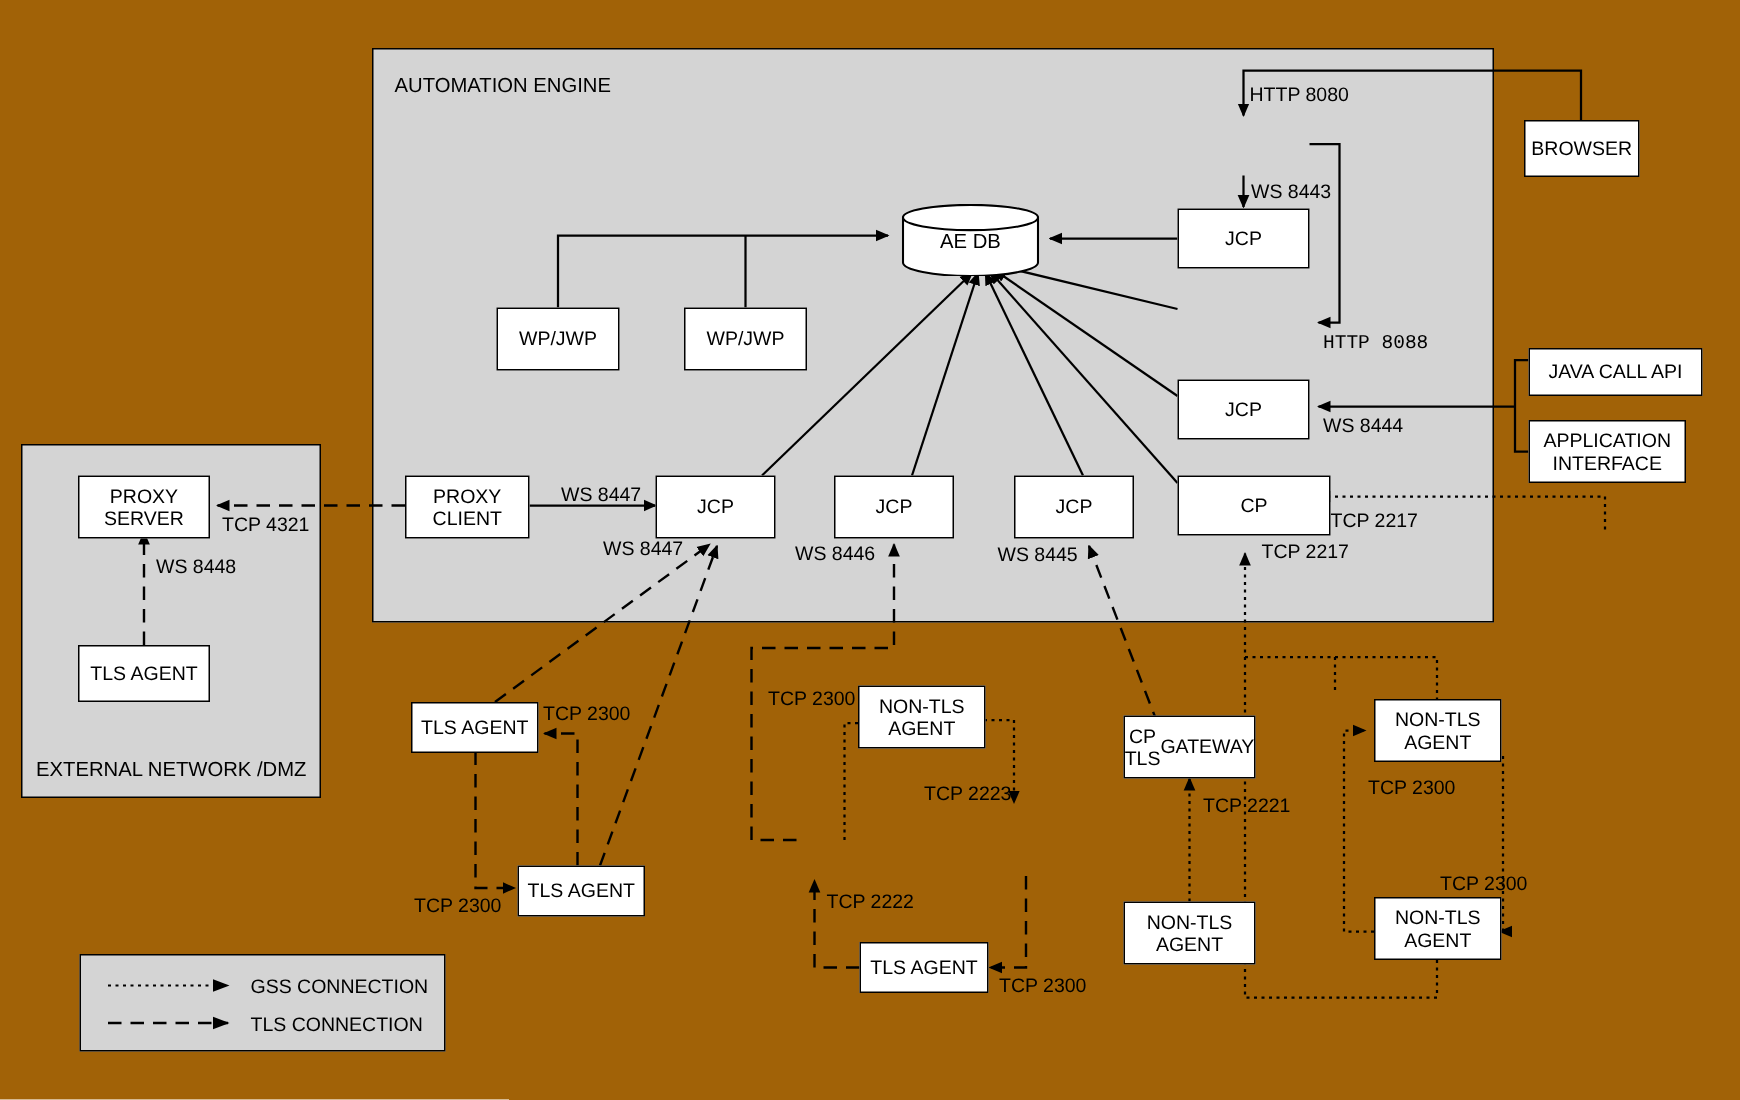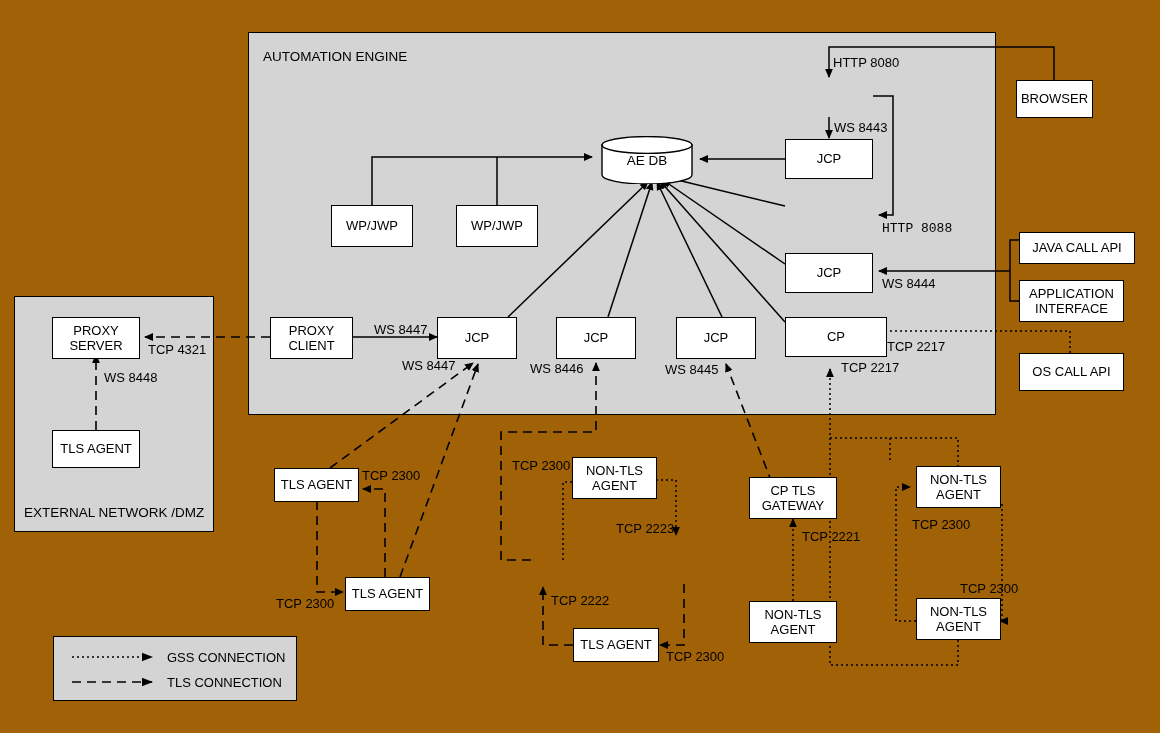--- a/index.html
+++ b/index.html
@@ -172,43 +172,40 @@
 
   <div class="node" style="left:1019px;top:232px;width:116px;height:32px;">
     <span>JAVA CALL API</span>
   </div>
 
   <div class="node" style="left:1019px;top:280px;width:105px;height:42px;flex-direction:column;">
     <span>APPLICATION</span>
     <span>INTERFACE</span>
   </div>
 
-  <div class="node" style="left:1019px;top:353px;width:105px;height:38px;">
-    <span>OS CALL API</span>
-  </div>
 
   <div class="node" style="left:274px;top:468px;width:85px;height:34px;">
     <span>TLS AGENT</span>
   </div>
 
   <div class="node" style="left:345px;top:577px;width:85px;height:34px;">
     <span>TLS AGENT</span>
   </div>
 
   <div class="node" style="left:572px;top:457px;width:85px;height:42px;flex-direction:column;">
     <span>NON-TLS</span>
     <span>AGENT</span>
   </div>
 
 
   <div class="node" style="left:573px;top:628px;width:86px;height:34px;">
     <span>TLS AGENT</span>
   </div>
 
-  <div class="node" style="left:749px;top:477px;width:88px;height:42px;flex-direction:column;">
+  <div class="node" style="left:749px;top:477px;width:88px;height:42px;flex-direction:row;">
     <span>CP TLS</span>
     <span>GATEWAY</span>
   </div>
 
   <div class="node" style="left:749px;top:601px;width:88px;height:42px;flex-direction:column;">
     <span>NON-TLS</span>
     <span>AGENT</span>
   </div>
 
   <div class="node" style="left:916px;top:466px;width:85px;height:42px;flex-direction:column;">

